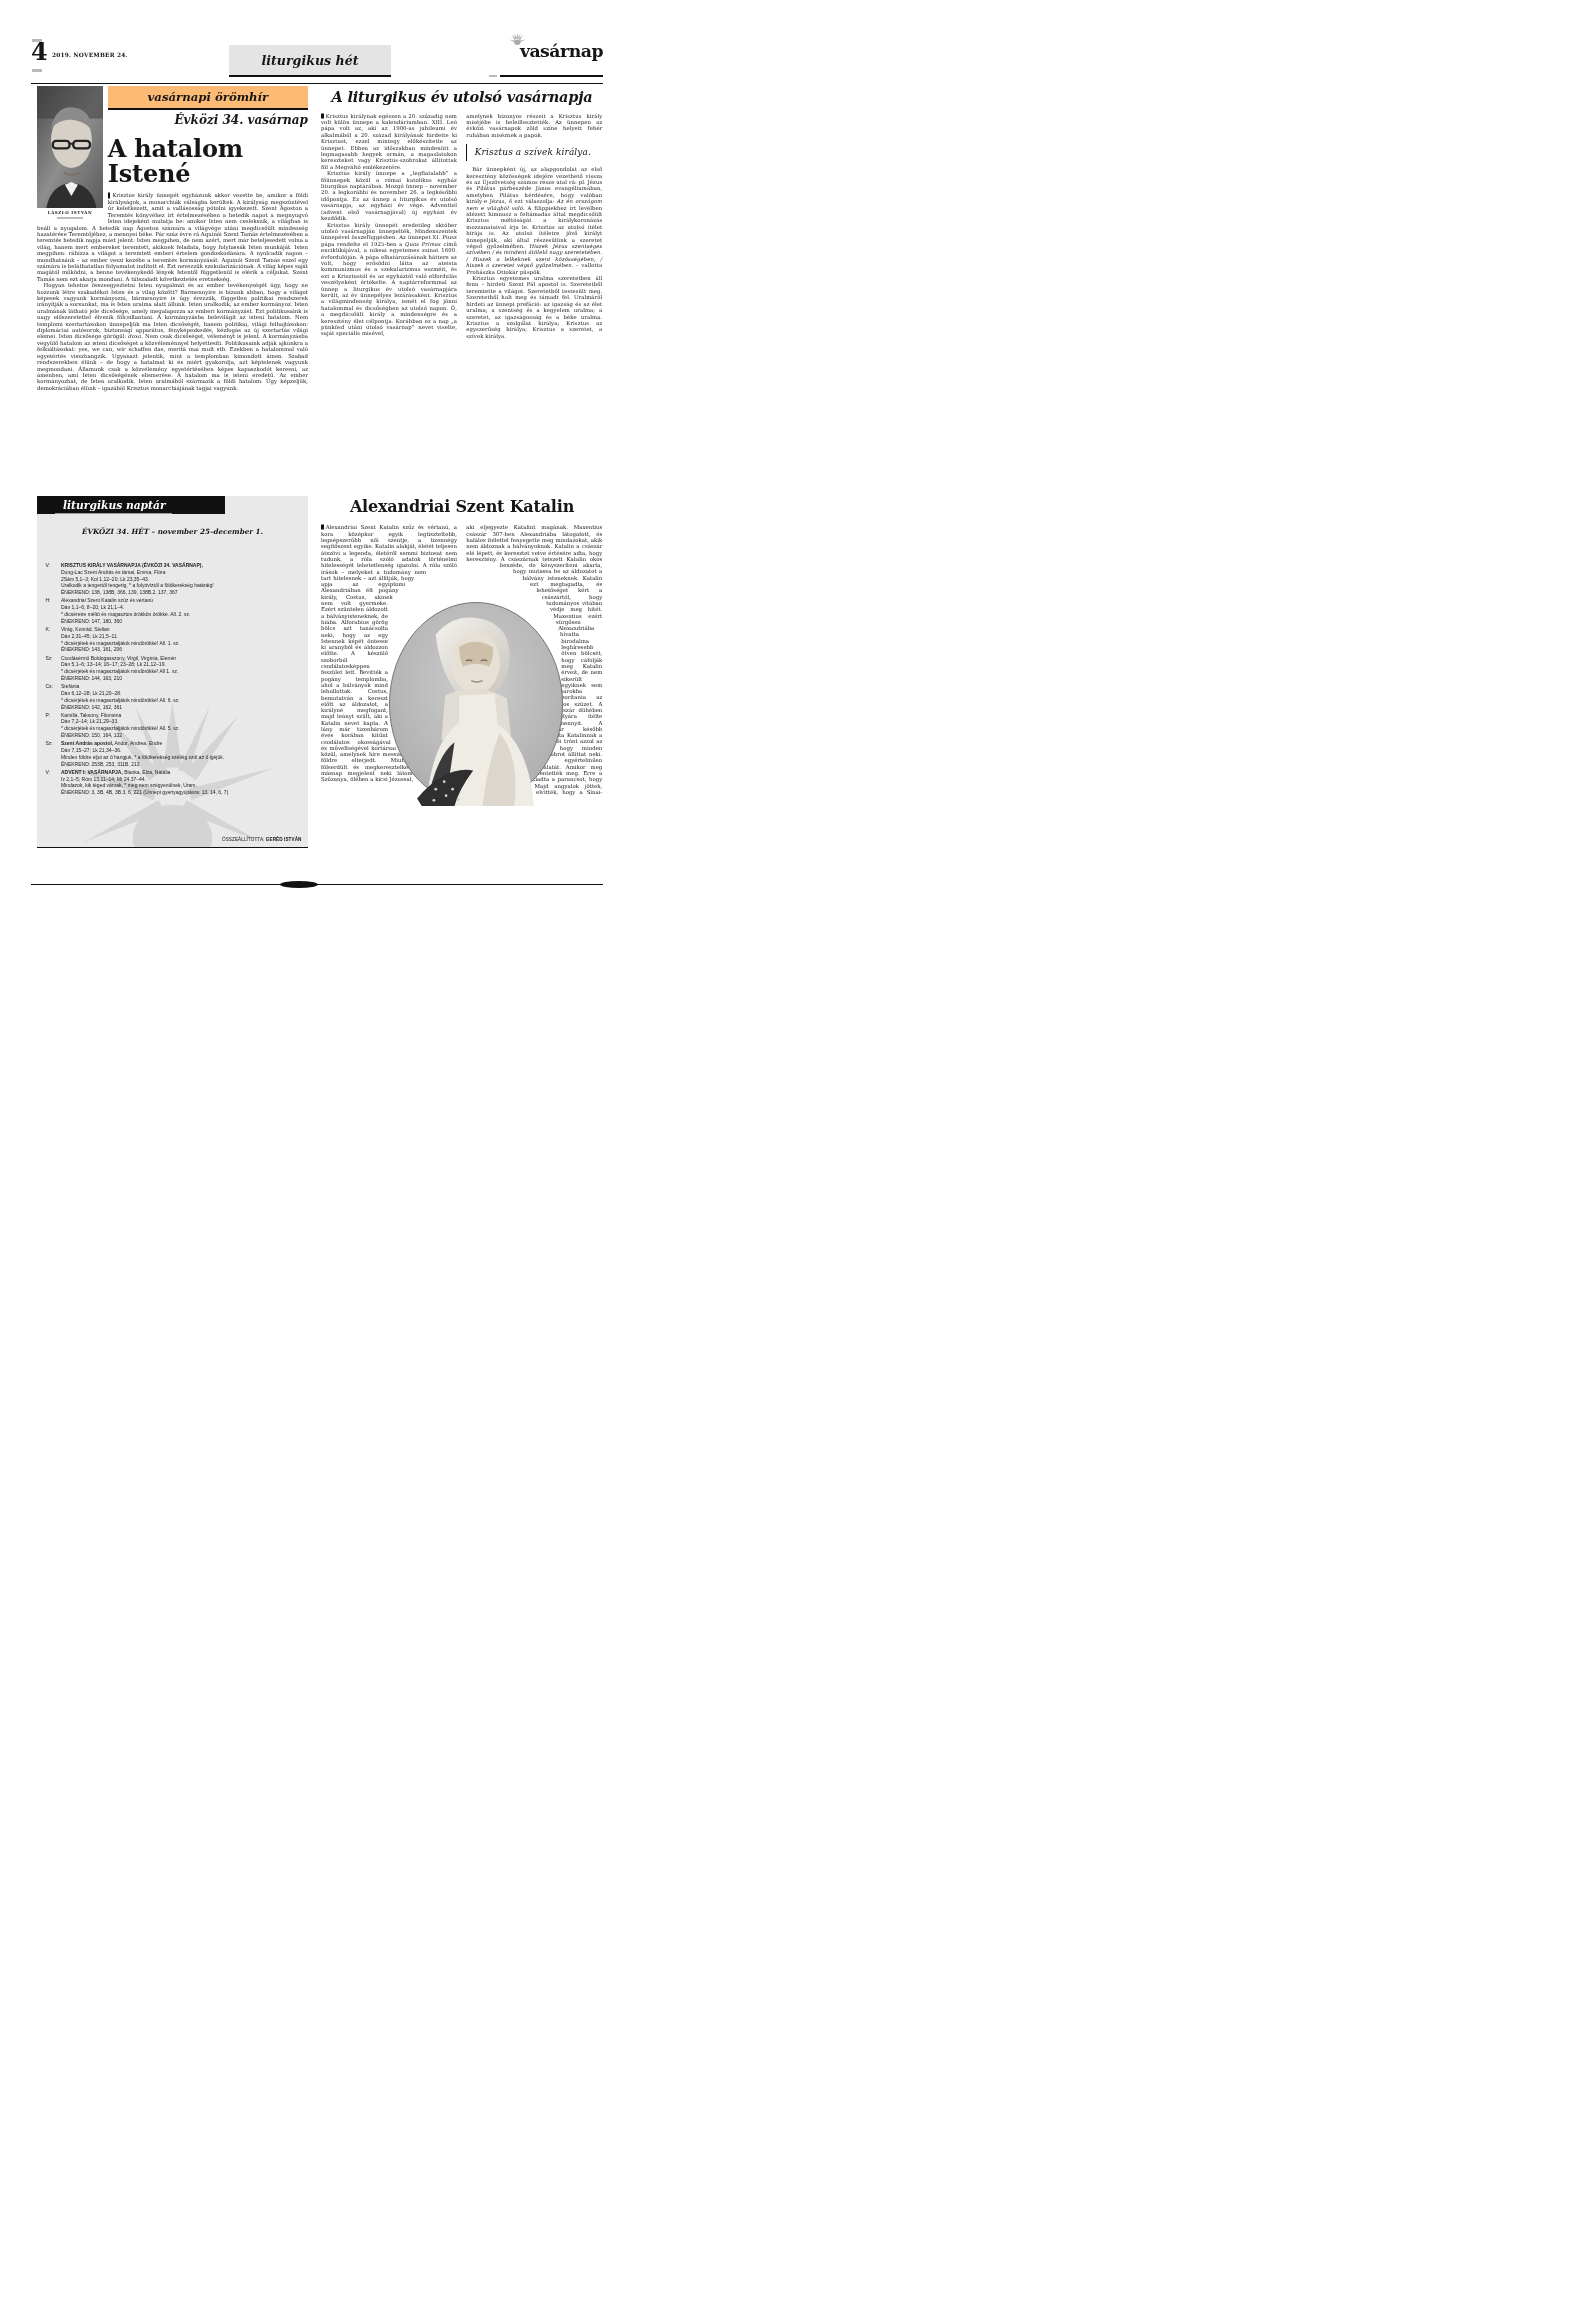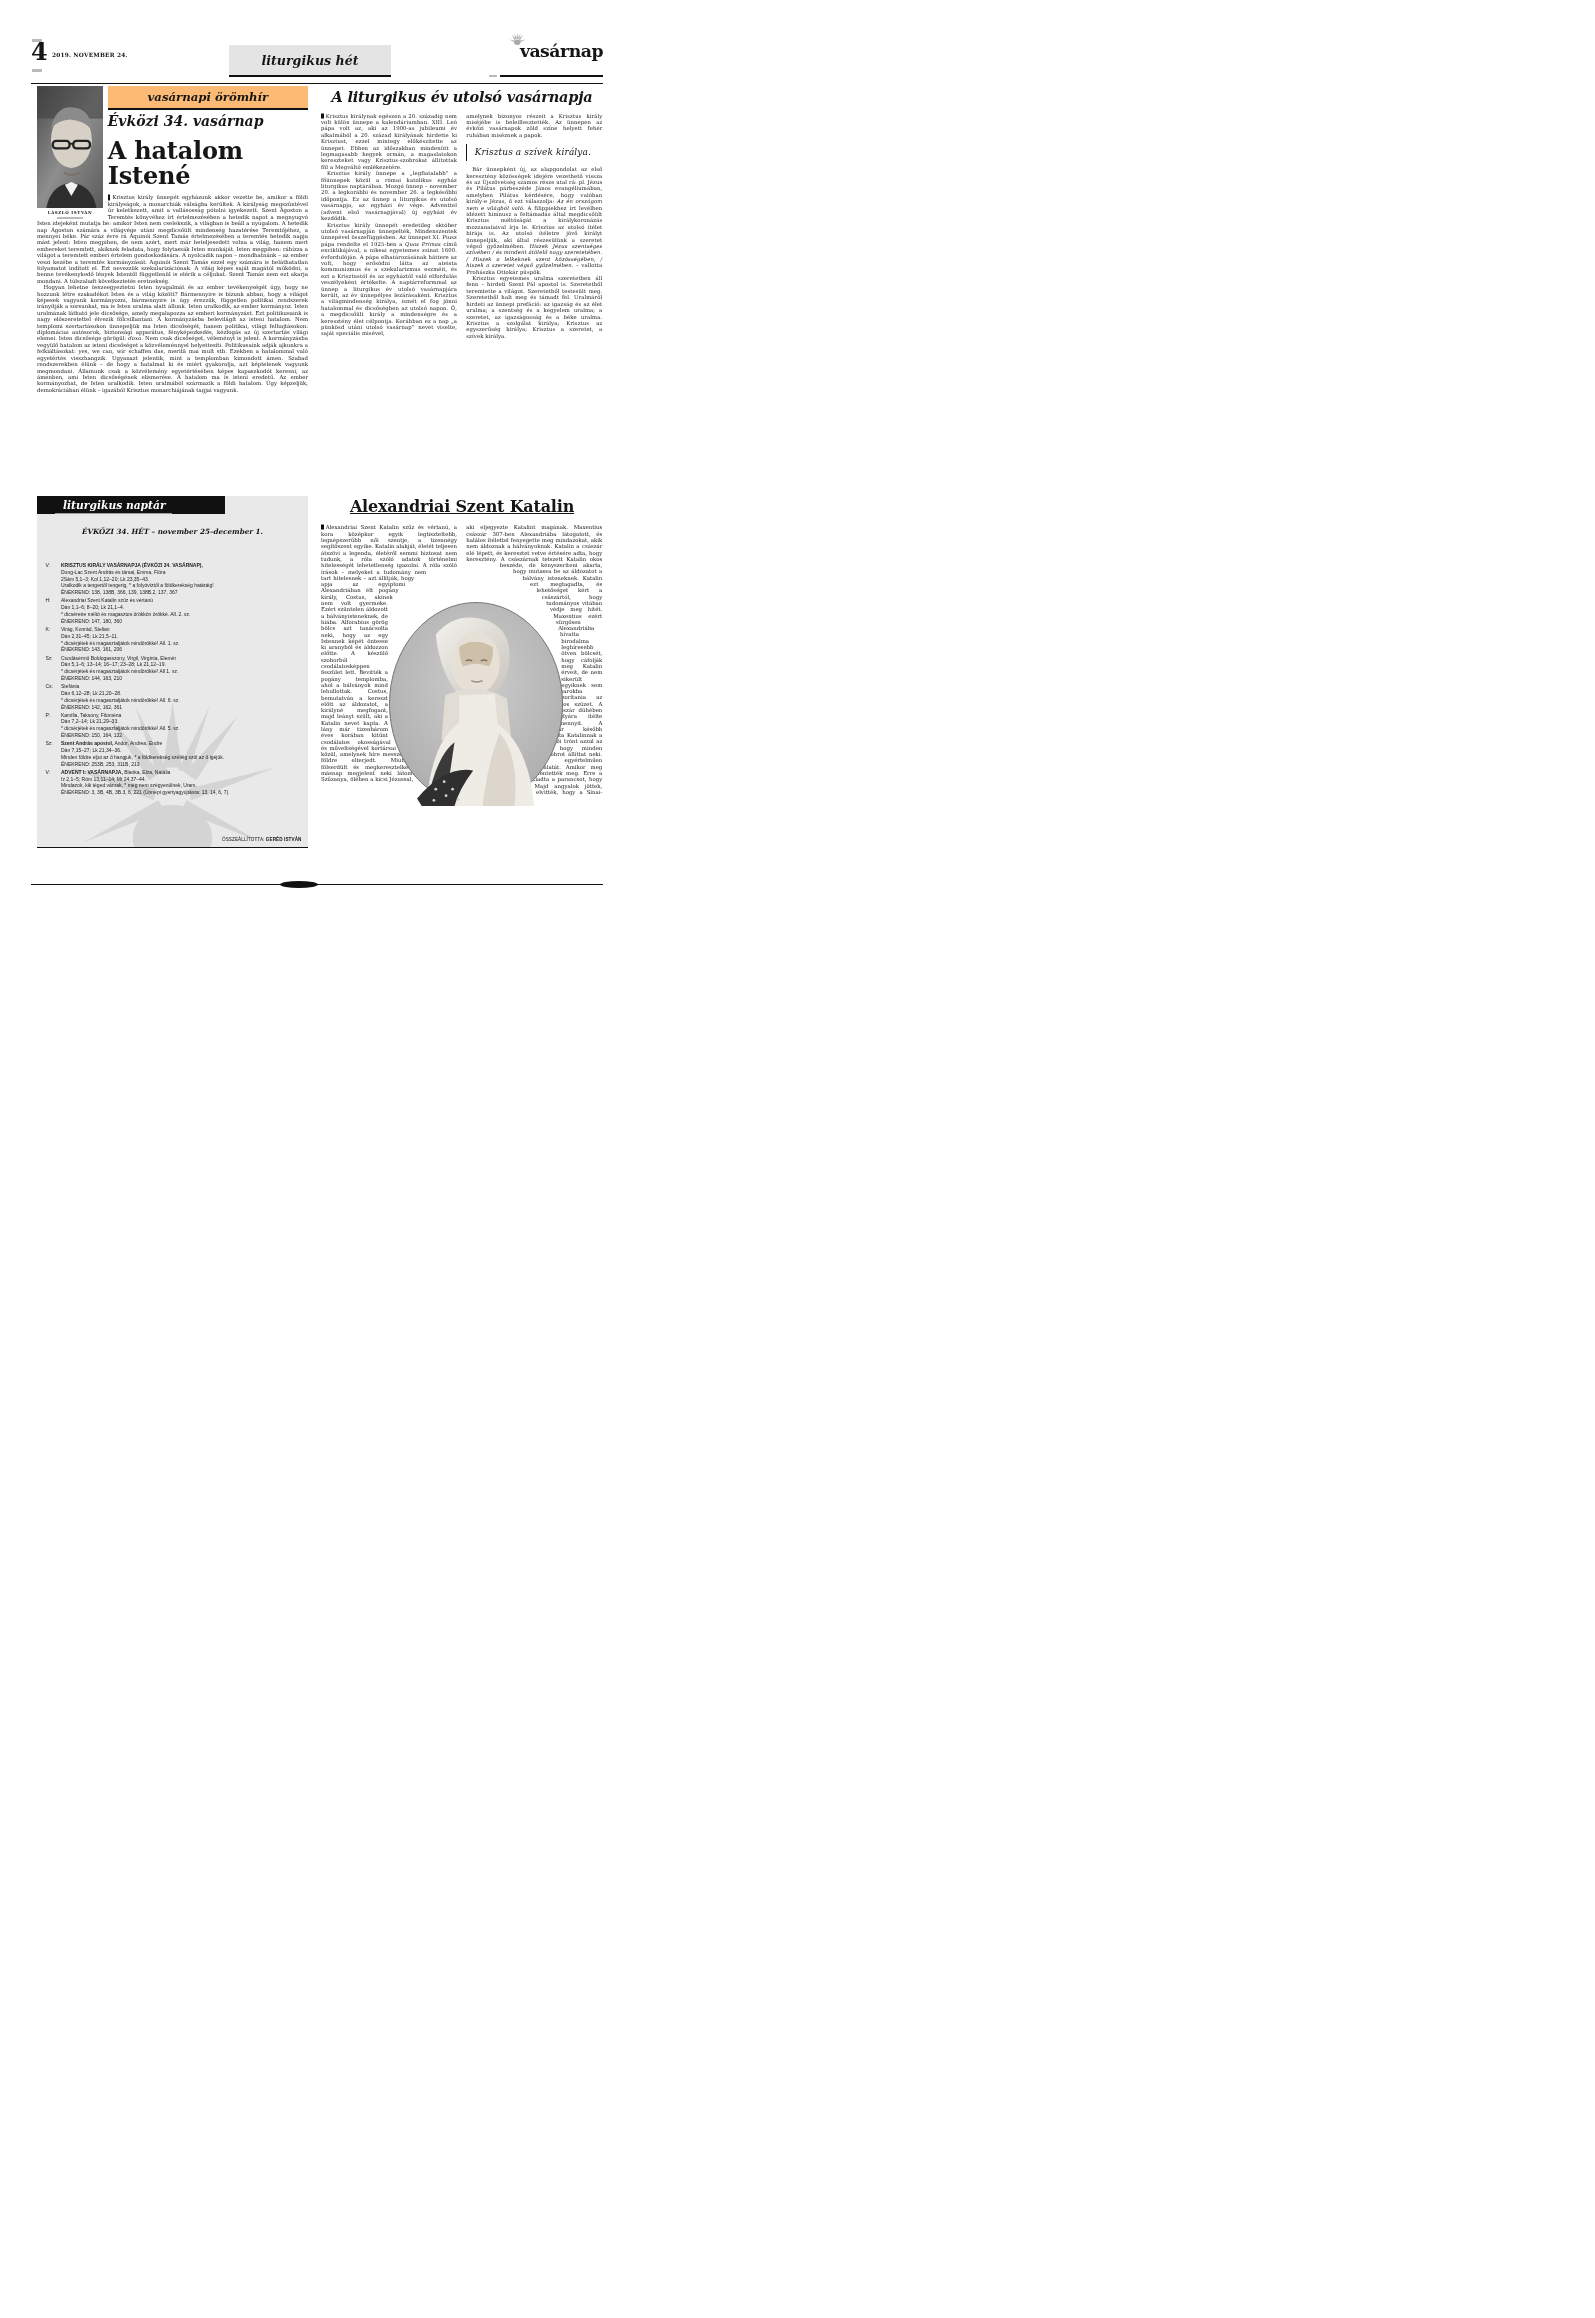--- a/index.html
+++ b/index.html
@@ -20,21 +20,21 @@
   .header-rule{left:31px;top:83px;width:572px;height:1.4px;background:#111;}
   
   .left-top{left:37px;top:86px;width:271px;}
   .photo-wrap{float:left;width:66px;margin-right:4.7px;}
   .photo{width:66px;height:122px;display:block;background:#777;}
   .photo-cap{text-align:center;font-size:4px;font-weight:bold;letter-spacing:0.6px;margin-top:2.3px;}
   .photo-capline{width:26px;height:1.4px;background:#bbb;margin:1.9px auto 0;}
   .kickerbox{background:#fdba74;border-bottom:2.3px solid #111;height:21.5px;
              display:flex;align-items:center;justify-content:center;margin-bottom:3.7px;}
   .kickerbox span{font-style:italic;font-weight:bold;font-size:11.7px;}
-  .subtitle{text-align:left;font-style:italic;font-weight:bold;font-size:14px;margin:1.9px 0 8.4px;}
+  .subtitle{text-align:right;font-style:italic;font-weight:bold;font-size:12px;margin:1.9px 0 8.4px;}
   .l-title{font-size:24px;font-weight:bold;letter-spacing:-0.2px;margin:0 0 6.5px;line-height:1.05;}
   .l-body{font-size:5.4px;line-height:6.4px;text-align:justify;}
   .l-body p{margin:0;}
   .l-body p + p{text-indent:6.5px;}
   .sqmark{display:inline-block;width:2.8px;height:5.1px;background:#111;margin-right:1.9px;transform:translateY(0.5px);}
   .it{font-style:italic;}
   
   .right-top{left:321px;top:88px;width:282px;}
   .r-title{font-style:italic;font-weight:bold;font-size:14.5px;text-align:center;
            letter-spacing:-0.2px;margin:0 0 7.5px;}
@@ -57,21 +57,21 @@
             font-family:"Liberation Sans", sans-serif;font-size:5px;line-height:6.8px;color:#222;}
   .entry{position:relative;padding:0 4.7px 1.4px 24px;}
   .entry .day{position:absolute;left:8.4px;top:0;}
   .entry .bd{font-weight:bold;}
   .watermark{position:absolute;left:28px;top:206px;pointer-events:none;}
   .credit{position:absolute;right:6.5px;bottom:4.7px;
           font-family:"Liberation Sans", sans-serif;font-size:4.6px;letter-spacing:0.1px;}
   .credit .name{font-weight:bold;}
   
   .katalin{left:321px;top:497px;width:282px;}
-  .k-title{font-size:16px;font-weight:bold;text-align:center;letter-spacing:-0.2px;margin:0 0 8.4px;text-decoration:underline;}
+  .k-title{font-size:16px;font-weight:bold;text-align:center;letter-spacing:-0.2px;margin:0 0 8.4px;}
   .k-cols{display:flex;gap:9.3px;}
   .k-col{width:136px;font-size:5.4px;line-height:6.3px;text-align:justify;}
   .cut-r{float:right;width:69px;height:204px;shape-outside:ellipse(89px 102px at 100% 50%);}
   .cut-l{float:left;width:95px;height:204px;shape-outside:ellipse(97px 102px at 0% 50%);}
   .saint{position:absolute;left:68px;top:105px;width:174px;height:204px;}
   
   .bottom-rule{left:31px;top:884px;width:572px;height:1.4px;background:#111;}
   .blob{left:280px;top:881px;width:38px;height:7px;background:#111;border-radius:50%;}
 </style>
 </head>

